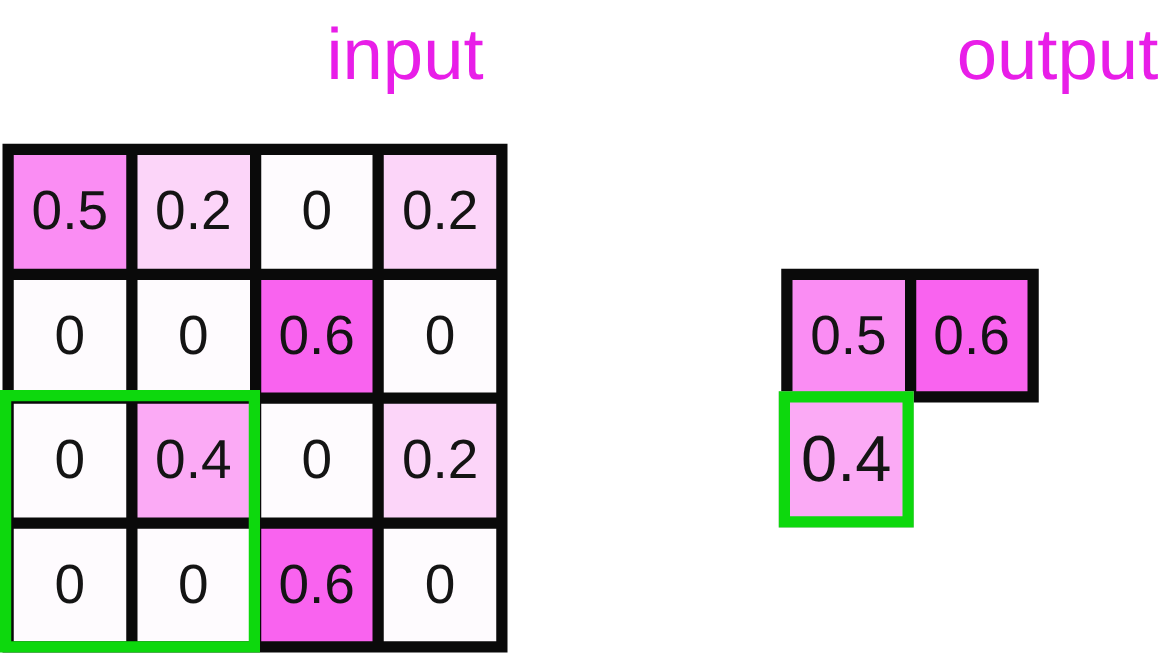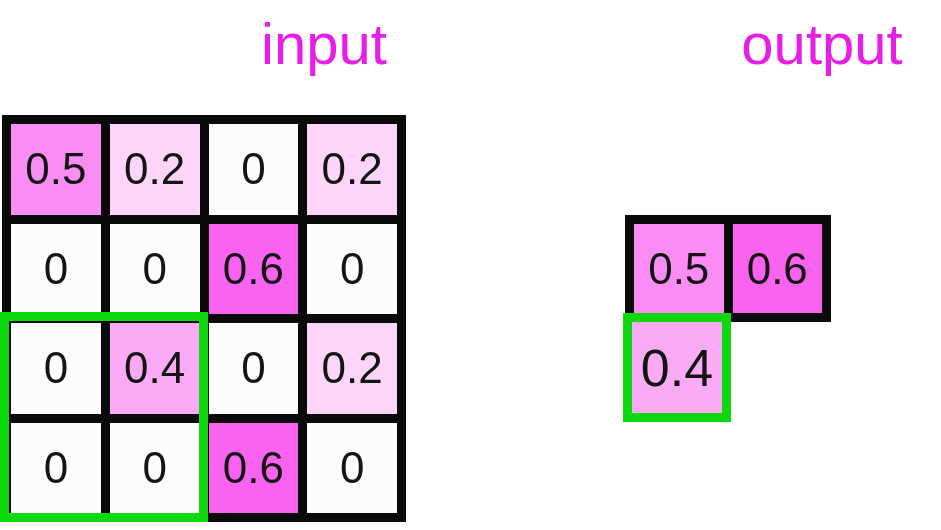--- a/index.html
+++ b/index.html
@@ -6,21 +6,21 @@
   html,body { margin:0; padding:0; background:#ffffff; }
   .canvas {
     position:relative; width:941px; height:530px; background:#ffffff;
     font-family:Liberation Sans, sans-serif; overflow:hidden;
   }
   .title {
     position:absolute; top:8px; font-size:58px; line-height:1.25;
     transform:translateX(-50%); white-space:nowrap;
   }
   .t-in  { left:324px; }
-  .t-out { left:822px; }
+  .t-out { left:846px; }
   .igrid {
     position:absolute; left:2px; top:115px; width:404px; height:407px;
     display:grid; grid-template-columns:repeat(4,1fr); grid-template-rows:repeat(4,1fr);
     gap:9px; padding:9px; box-sizing:border-box;
   }
   .cell {
     display:flex; align-items:center; justify-content:center;
     font-size:44px; line-height:1;
   }
   .iwin {

